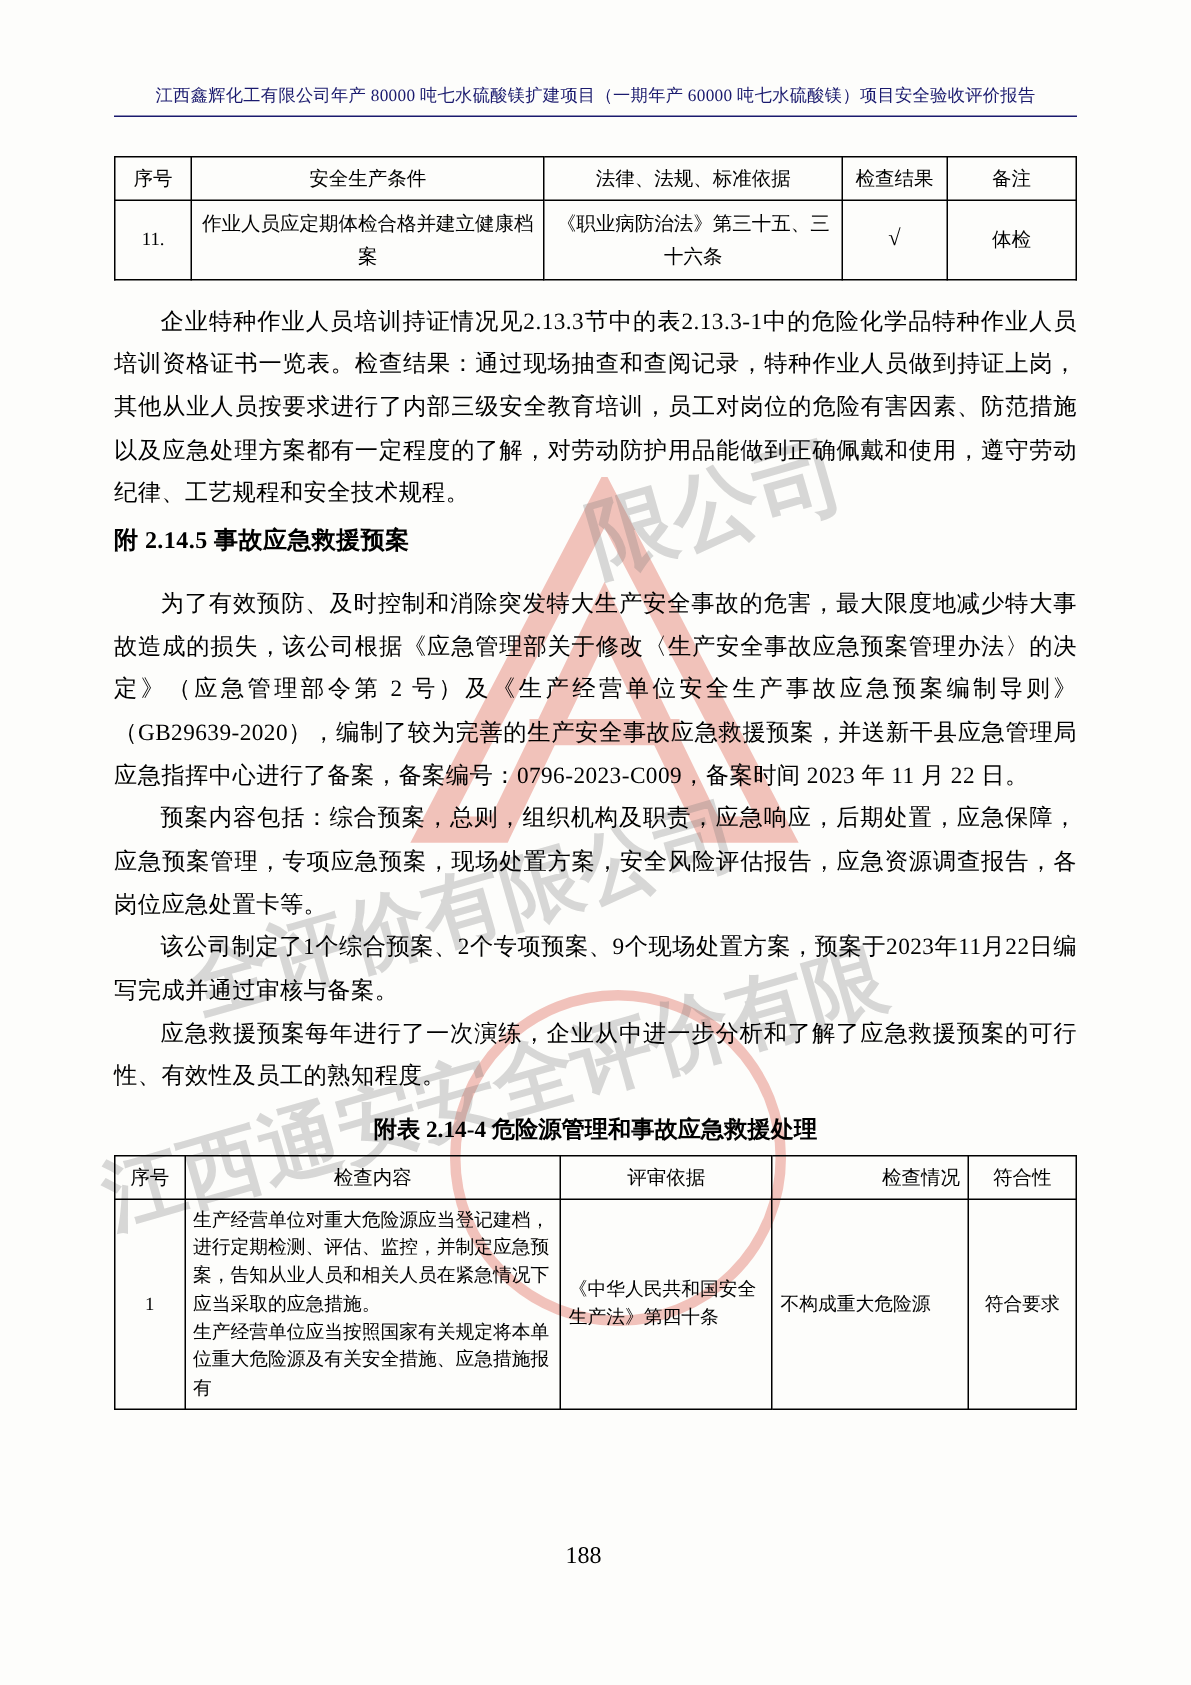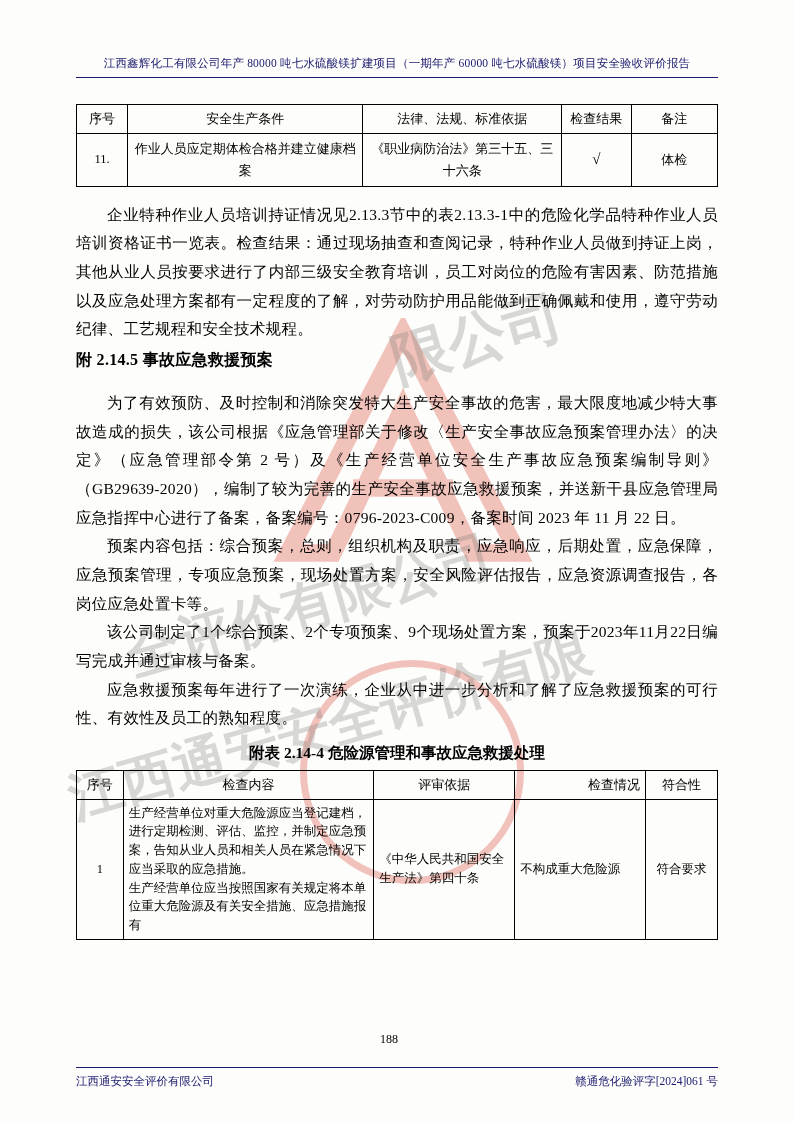--- a/index.html
+++ b/index.html
@@ -154,21 +154,21 @@
   .t2 th.h-basis { width: 150px; }
   .t2 th.h-result { width: 140px; text-align: right; }
   .t2 th.h-conf { width: 70px; }
 
   
   .pagenum {
     position: absolute;
     left: 0; right: 16px;
     bottom: 76px;
     text-align: center;
-    font-size: 12px;
+    font-size: 16px;
     z-index: 2;
   }
   .footer {
     position: absolute;
     left: 76px;
     right: 76px;
     bottom: 34px;
     border-top: 1.2px solid #1a1a6e;
     padding-top: 6px;
     display: flex;
@@ -249,18 +249,14 @@
           <td class="c-result">不构成重大危险源</td>
           <td class="c-conf">符合要求</td>
         </tr>
       </tbody>
     </table>
 
   </div>
 
   <div class="pagenum">188</div>
 
-  <div class="footer">
-    <span>江西通安安全评价有限公司</span>
-    <span>赣通危化验评字[2024]061 号</span>
-  </div>
 
 </div>
 
 </body></html>

